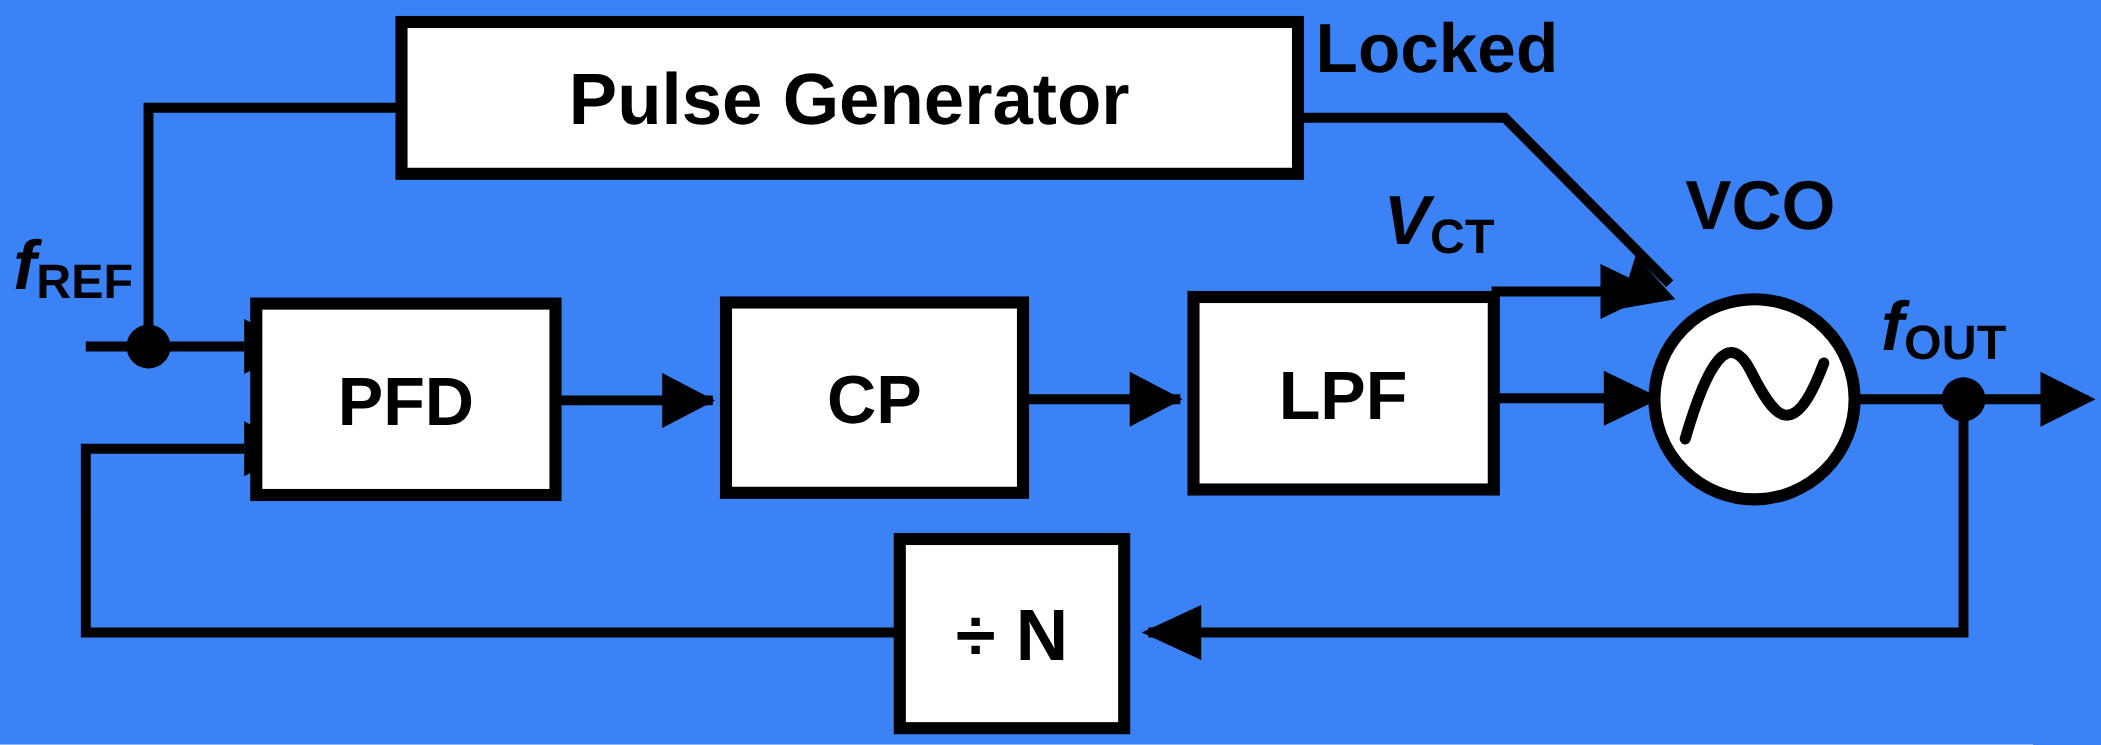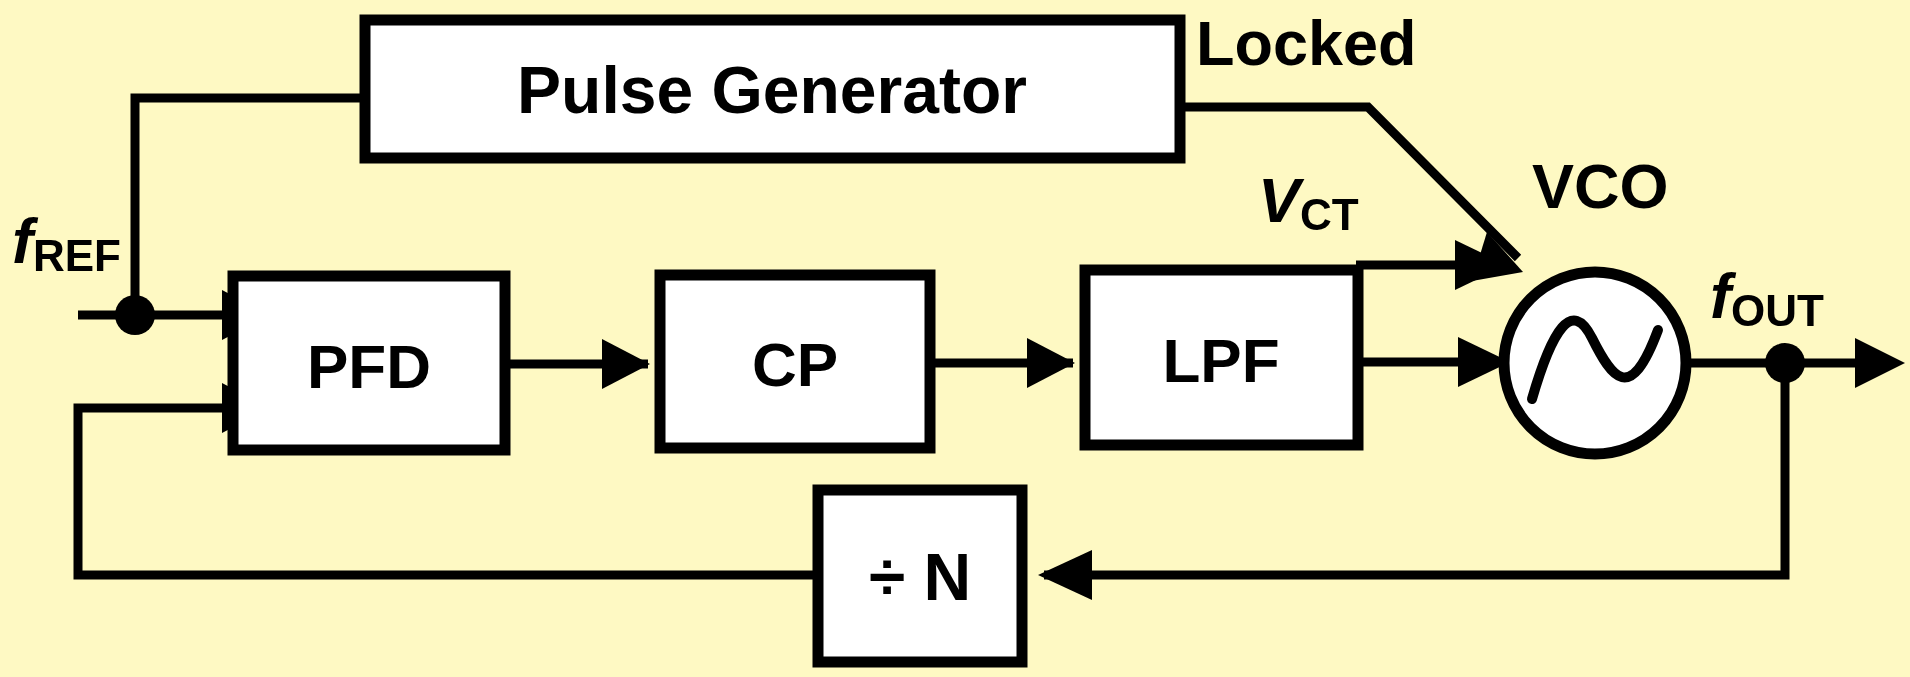--- a/index.html
+++ b/index.html
@@ -10,21 +10,21 @@
   body {
     width: 1910px;
     height: 677px;
     overflow: hidden;
     font-family: "Liberation Sans", sans-serif;
   }
   #diagram-root {
     position: relative;
     width: 1910px;
     height: 677px;
-    background: #fef9c3;
+    background: #3b82f6;
   }
   svg#schematic {
     display: block;
     width: 1910px;
     height: 677px;
   }
   .wire {
     stroke: #000000;
     stroke-width: 9;
     fill: none;

